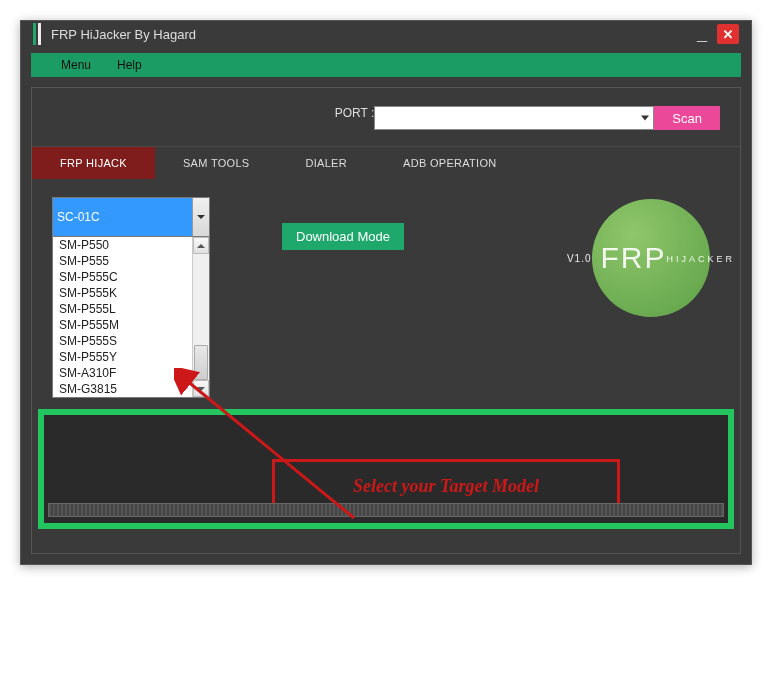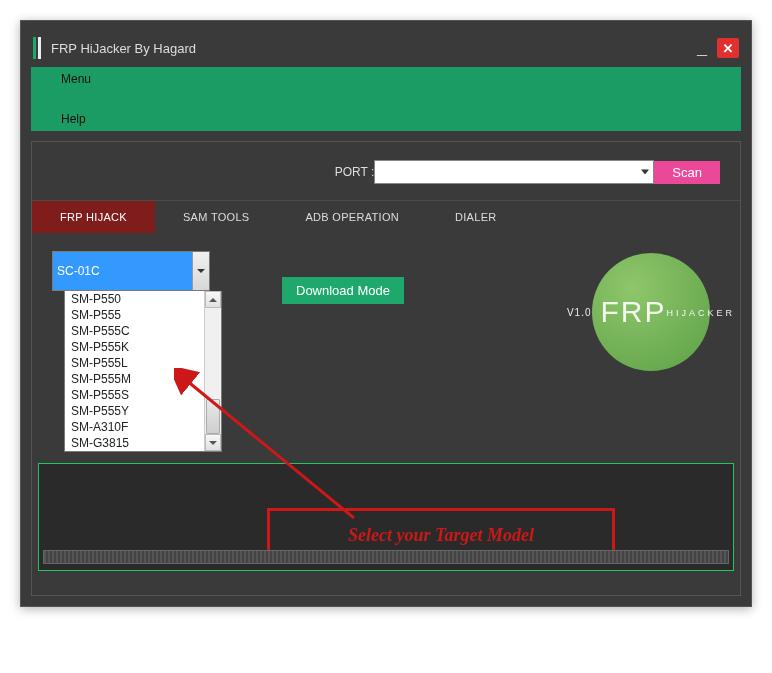--- a/index.html
+++ b/index.html
@@ -6,21 +6,21 @@
     body { background: #fff; padding: 20px; }
     .window {
       width: 732px;
       background: #3a3a3a;
       border: 1px solid #555;
       box-shadow: 0 2px 10px rgba(0,0,0,0.3);
     }
     .titlebar {
       display: flex;
       align-items: center;
-      padding: 16px 12px 8px 12px;
+      padding: 2px 12px 8px 12px;
       background: #3a3a3a;
     }
     .title-icon {
       display: flex;
       gap: 2px;
       margin-right: 10px;
     }
     .title-bar-stripe { width: 3px; height: 22px; }
     .stripe-green { background: #1fa86b; }
     .stripe-white { background: #eee; }
@@ -36,41 +36,39 @@
       justify-content: center;
       font-size: 13px;
       font-weight: bold;
       cursor: pointer;
       border-radius: 2px;
     }
     .menubar {
       background: #1b9c64;
       display: flex;
       padding: 2px 0 2px 30px;
-      gap: 20px;
+      gap: 26px;
       margin: 0 10px;
-      flex-direction: column;
     }
     .menubar-item {
       color: #111;
       font-size: 12px;
       padding: 3px 0;
       cursor: pointer;
     }
     .body-area {
       background: #3a3a3a;
       padding: 10px;
     }
     .inner-panel {
       border: 1px solid #555;
       background: #3a3a3a;
     }
     .port-row {
       display: flex;
-      align-items: center;
       justify-content: flex-end;
       padding: 18px 20px 16px 20px;
     }
     .port-label { color: #ddd; font-size: 12px; }
     .port-select {
       width: 280px;
       height: 24px;
       background: #fff;
       border: 1px solid #888;
       position: relative;
@@ -135,21 +133,21 @@
     }
     .device-dropdown-btn::after {
       content: "";
       width: 0; height: 0;
       border-left: 4px solid transparent;
       border-right: 4px solid transparent;
       border-top: 4px solid #333;
     }
     .device-list {
       position: absolute;
-      top: 100%; left: 12px;
+      top: 100%; left: 0;
       width: 158px;
       background: #fff;
       border: 1px solid #7a7a7a;
       border-top: none;
     }
     .device-list-inner {
       display: flex;
     }
     .device-items { flex: 1; }
     .device-item {
@@ -215,23 +213,23 @@
       flex-direction: row;
       align-items: center;
       justify-content: center;
       color: rgba(255,255,255,0.9);
     }
     .logo-version { font-size: 10px; letter-spacing: 1px; }
     .logo-main { font-size: 30px; font-weight: 300; letter-spacing: 2px; line-height: 1; margin-left: 9px; }
     .logo-sub { font-size: 9px; letter-spacing: 3px; margin-top: 2px; }
     .bottom-panel {
       margin: 0 6px 24px 6px;
-      border: 1px solid #22c55e;
+      border: 6px solid #22c55e;
       background: #2a2a2a;
-      height: 108px;
+      height: 120px;
       position: relative;
     }
     .annotation-box {
       position: absolute;
       left: 228px; top: 44px;
       width: 348px;
       padding: 14px 0;
       border: 3px solid #cc1818;
       color: #cc1818;
       font-size: 18px;
@@ -285,22 +283,22 @@
         <span class="port-label">PORT :</span>
         <div class="port-select">
           <div class="port-select-arrow"></div>
         </div>
         <button class="scan-btn">Scan</button>
       </div>
 
       <div class="tab-row">
         <div class="tab active">FRP HIJACK</div>
         <div class="tab">SAM TOOLS</div>
+        <div class="tab">DIALER</div>
         <div class="tab">ADB OPERATION</div>
-        <div class="tab">DIALER</div>
       </div>
 
       <div class="content-area">
 
         <div class="device-dropdown">
           <div class="device-selected">
             <span>SC-01C</span>
             <div class="device-dropdown-btn"></div>
           </div>
           <div class="device-list">

